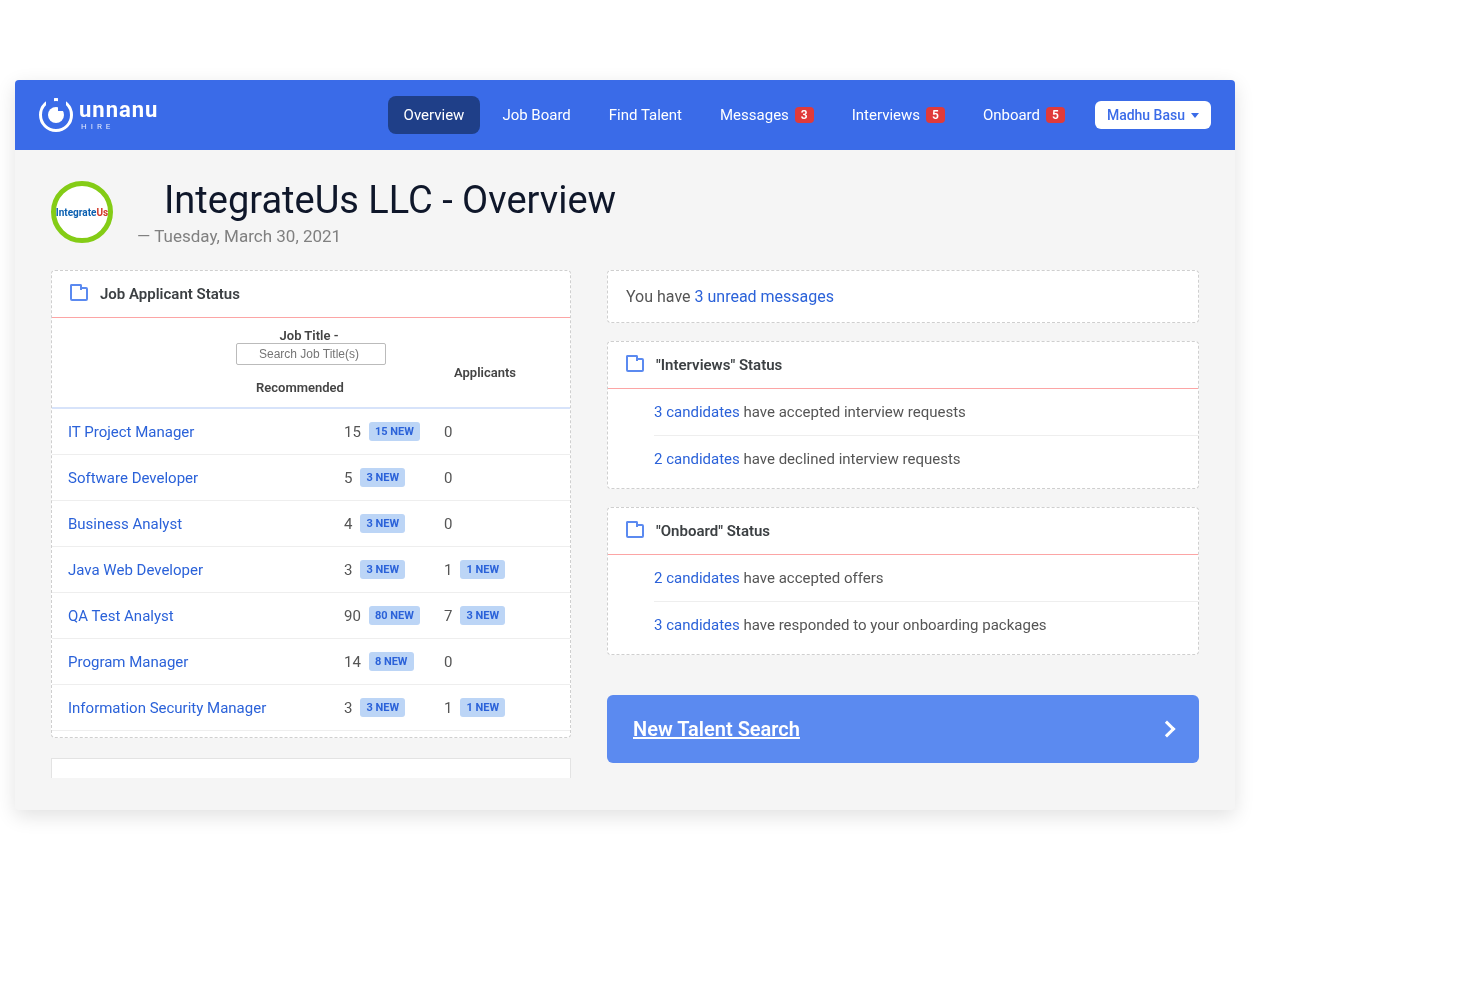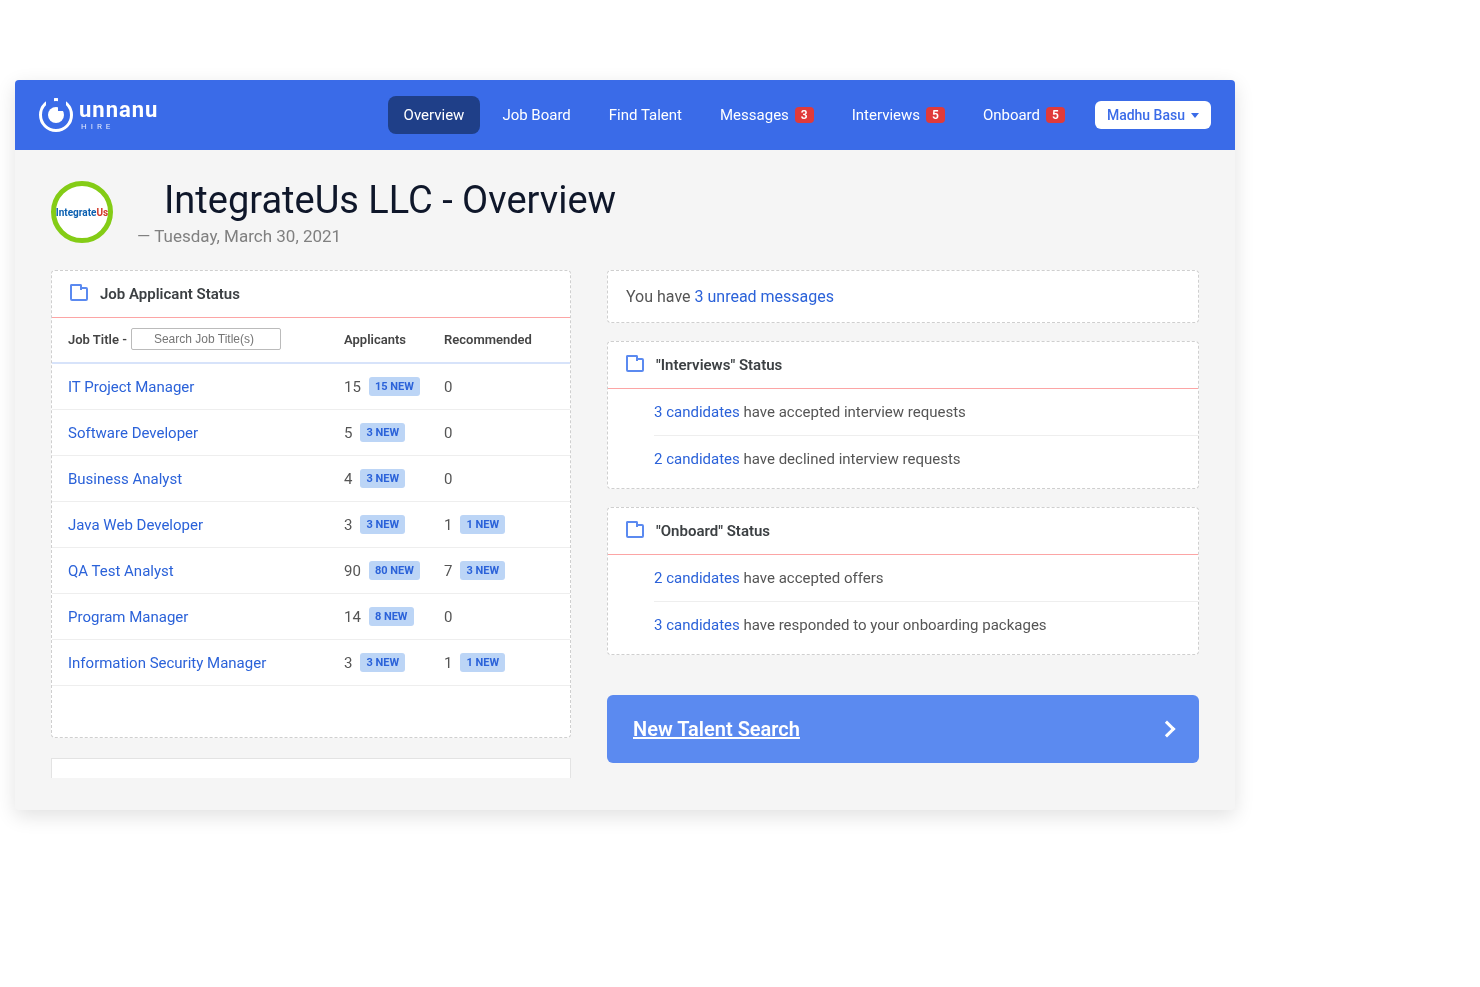--- a/index.html
+++ b/index.html
@@ -149,21 +149,21 @@
     border:2px solid #5b8af0; border-radius:2px;
   }
   .folder-icon::before{
     content:""; position:absolute; top:-5px; left:-2px;
     width:8px; height:4px; background:#fff;
     border:2px solid #5b8af0; border-bottom:none; border-radius:2px 2px 0 0;
   }
 
   
   .job-panel { height: 468px; position:relative; display:flex; flex-direction:column; }
-  .job-head { padding: 10px 16px 12px 16px; display:flex; align-items:center; font-size:13px; font-weight:600; color:#444; border-bottom:2px solid #d7e3fa; }
+  .job-head { padding: 10px 16px 12px 16px; display:flex; align-items:center; font-size:13px; font-weight:600; color:#444; border-bottom:2px solid #d7e3fa;flex-direction:column; }
   .job-head .jt-label { margin-right:4px; }
   .job-head input {
     font-size:12px; padding:3px 22px; width:150px;
     border:1px solid #bbb; border-radius:2px; color:#666;
   }
   .job-head .col-app { margin-left:auto; width:100px; }
   .job-head .col-rec { width:110px; }
   .job-rows { overflow-y: scroll; flex:1; }
   .job-row {
     display:flex; align-items:center;

